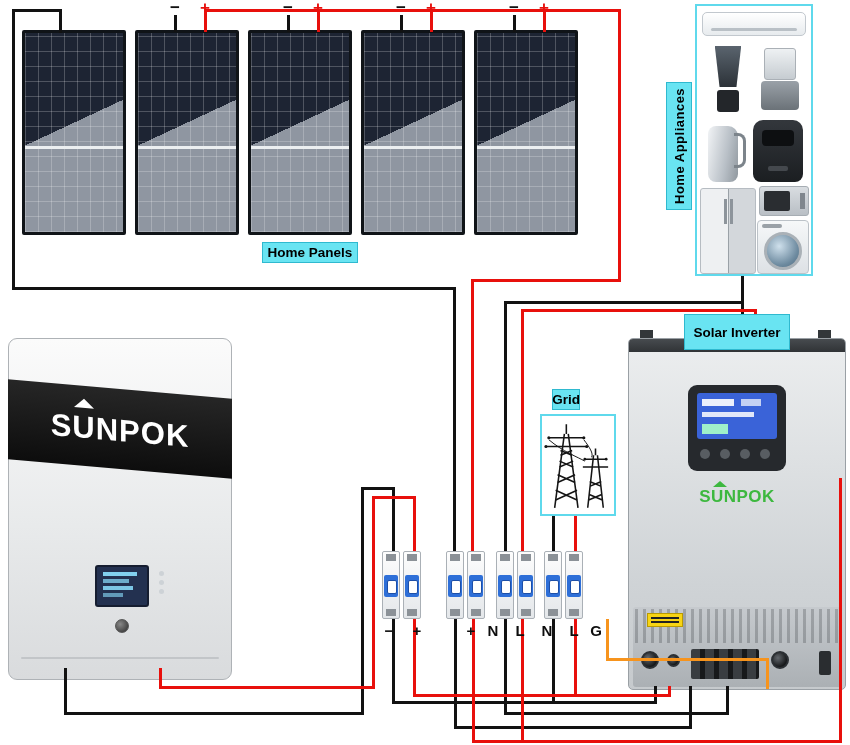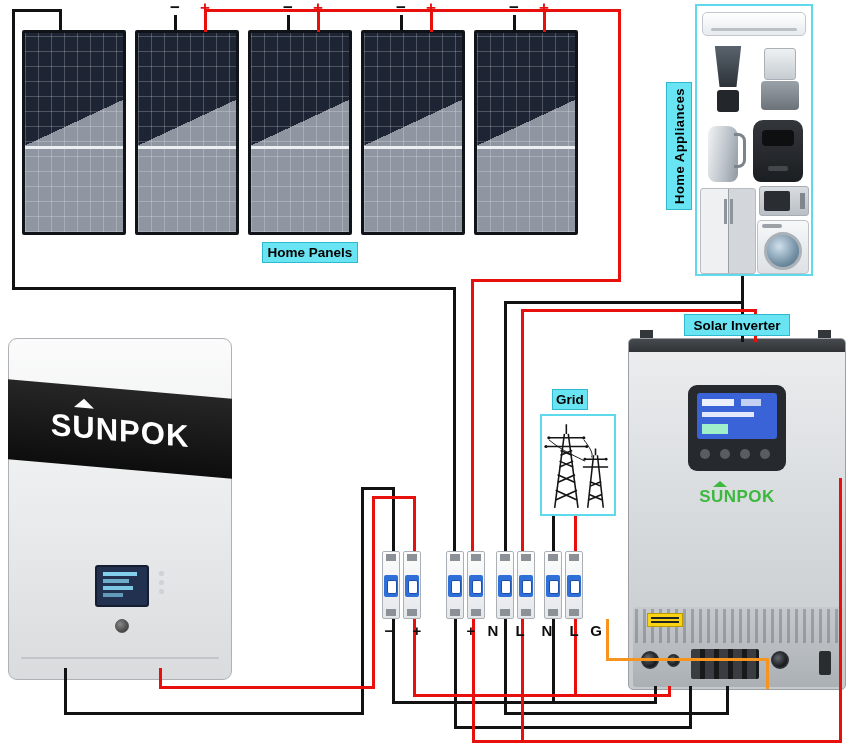--- a/index.html
+++ b/index.html
@@ -184,22 +184,22 @@
   <span class="tlbl tminus" style="left:167px">−</span>
   <span class="tlbl tplus" style="left:197px">+</span>
   <span class="tlbl tminus" style="left:280px">−</span>
   <span class="tlbl tplus" style="left:310px">+</span>
   <span class="tlbl tminus" style="left:393px">−</span>
   <span class="tlbl tplus" style="left:423px">+</span>
   <span class="tlbl tminus" style="left:506px">−</span>
   <span class="tlbl tplus" style="left:536px">+</span>
 
   <div class="tag" style="left:262px;top:242px;width:96px;height:21px">Home Panels</div>
-  <div class="tag" style="left:684px;top:314px;width:106px;height:22px">Solar Inverter</div>
-  <div class="tag" style="left:552px;top:389px;width:36px;height:21px">Grid</div>
+  <div class="tag" style="left:684px;top:314px;width:106px;height:36px">Solar Inverter</div>
+  <div class="tag" style="left:552px;top:389px;width:28px;height:21px">Grid</div>
   <div class="tag vtag" style="left:666px;top:82px;width:26px;height:128px">Home Appliances</div>
 
   <div class="appbox">
     <div class="appl ac" style="left:5px;top:6px;width:104px;height:24px"></div>
     <div class="appl blender" style="left:9px;top:40px;width:44px;height:66px"></div>
     <div class="appl processor" style="left:60px;top:42px;width:46px;height:62px"></div>
     <div class="appl kettle" style="left:7px;top:112px;width:42px;height:64px"></div>
     <div class="appl airfryer" style="left:56px;top:114px;width:50px;height:62px"></div>
     <div class="appl fridge" style="left:3px;top:182px;width:56px;height:86px"></div>
     <div class="appl microwave" style="left:62px;top:180px;width:50px;height:30px"></div>

